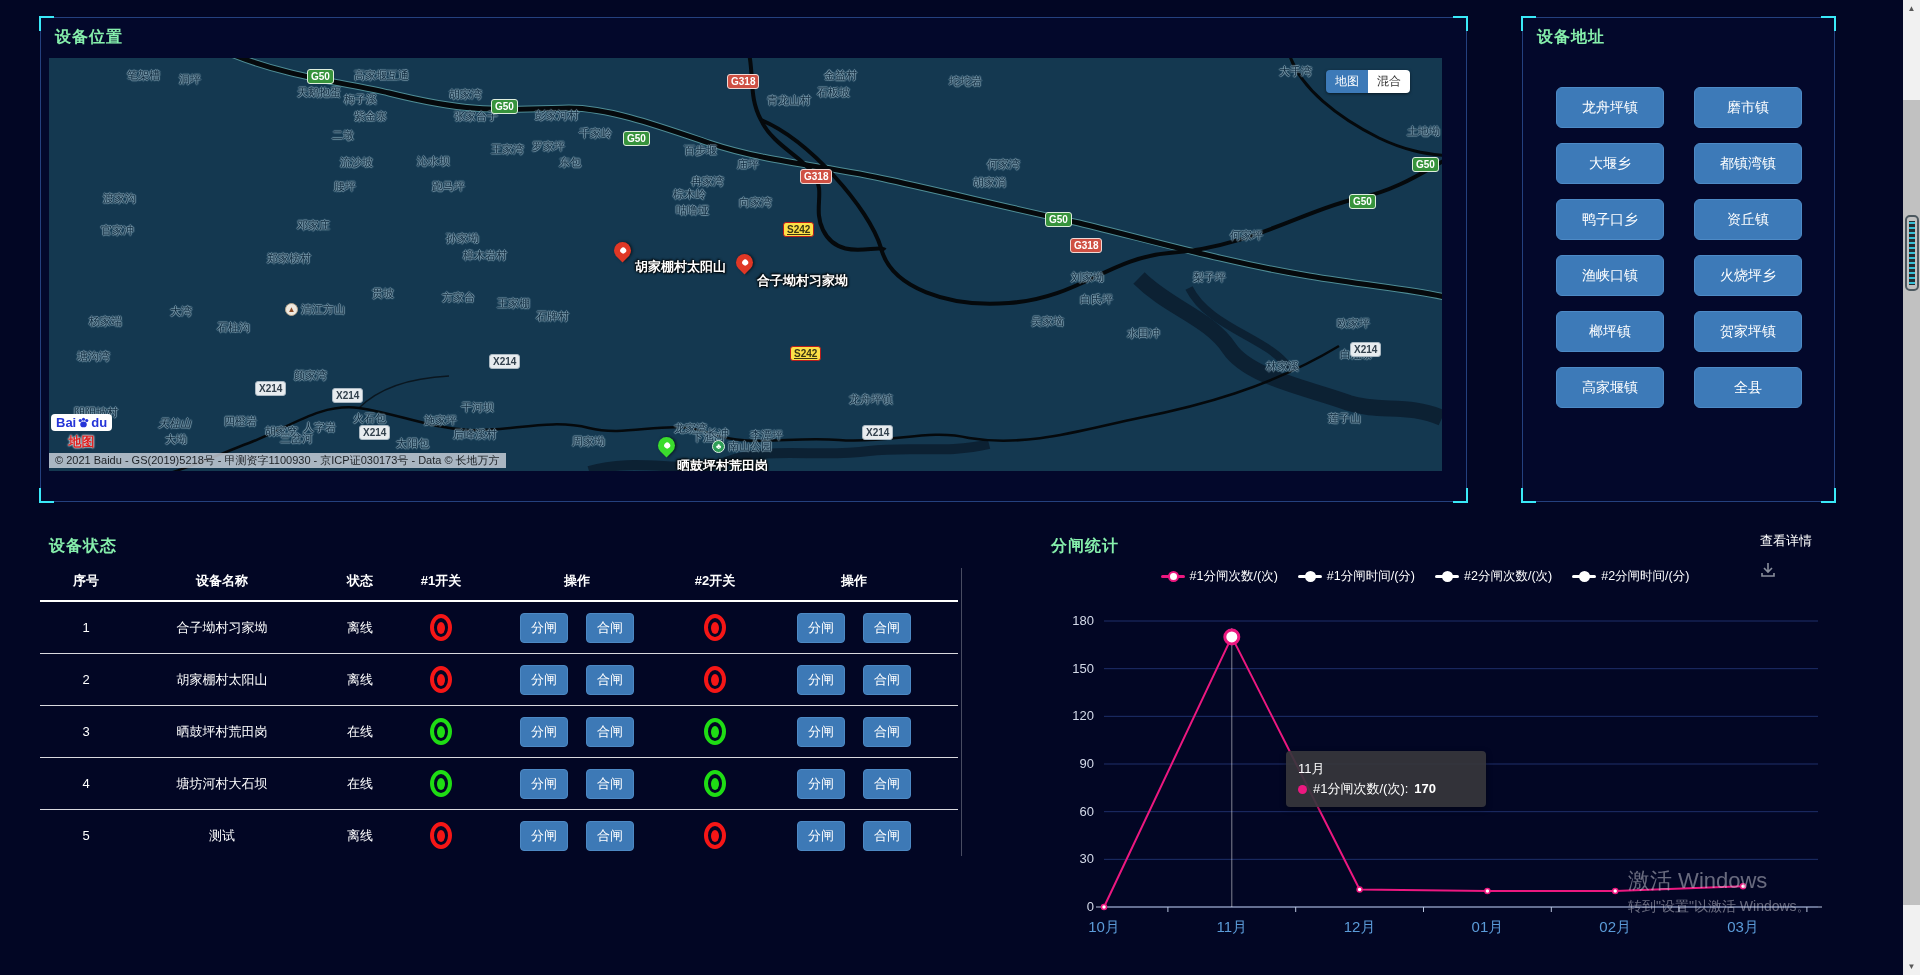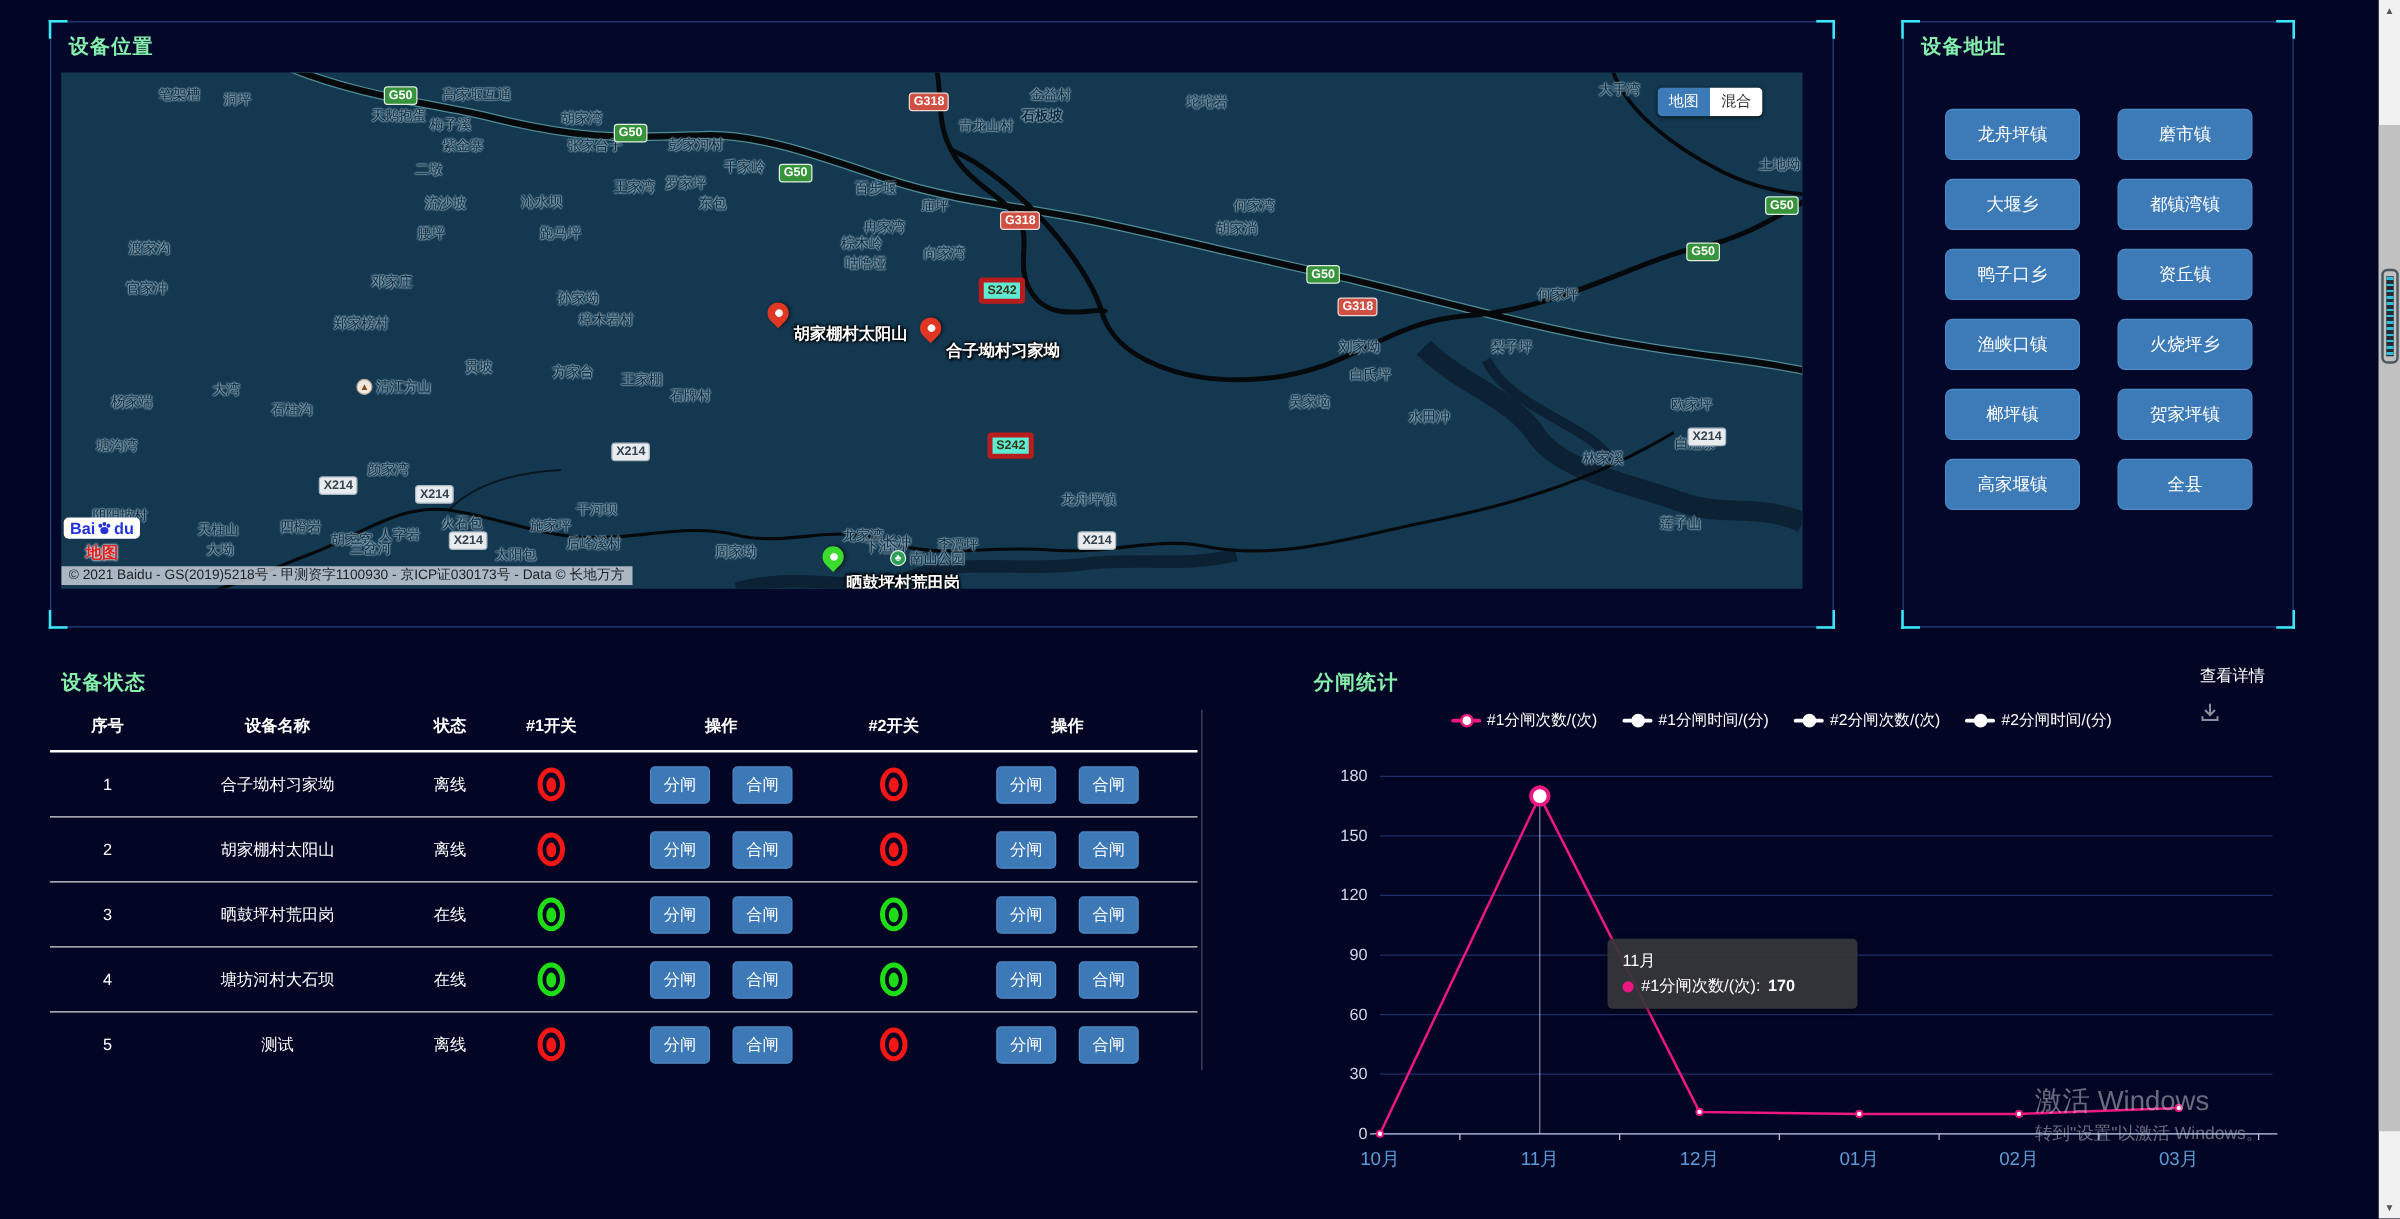--- a/index.html
+++ b/index.html
@@ -18,21 +18,21 @@
   .panel-title{margin:0;position:absolute;left:14px;top:9px;font-size:16px;color:#86efac;font-weight:bold;letter-spacing:1px;z-index:5;}
 
   
   .map{position:absolute;left:8px;top:40px;width:1393px;height:413px;background:#143850;overflow:hidden;}
   .map svg.roads{position:absolute;left:0;top:0;}
   .map-label{position:absolute;font-size:11px;color:#0f2a3e;white-space:nowrap;
     text-shadow:-1px 0 1px #7e9dae,1px 0 1px #7e9dae,0 -1px 1px #7e9dae,0 1px 1px #7e9dae;}
   .shield{position:absolute;font-size:10px;font-weight:bold;line-height:13px;padding:0 3px;border-radius:3px;white-space:nowrap;}
   .shield.g{background:#37933c;color:#fff;border:1px solid #dfeede;}
   .shield.r{background:#cf5043;color:#fff;border:1px solid #f0d9d5;}
-  .shield.s{background:#5eead4;color:#3a3414;border:4px solid #b91c1c;}
+  .shield.s{background:#fde047;color:#3a3414;border:1px solid #b91c1c;text-decoration:underline;}
   .shield.x{background:#e8ecef;color:#33414d;border:1px solid #aab8c2;}
   .pin{position:absolute;width:17px;height:17px;border-radius:50% 50% 50% 0;transform:rotate(-45deg);box-shadow:1px 1px 3px rgba(0,0,0,.6);}
   .pin i{position:absolute;width:6px;height:6px;background:#fff;border-radius:50%;left:5.5px;top:5.5px;}
   .pin-label{position:absolute;font-size:13px;font-weight:bold;color:#fff;white-space:nowrap;
     text-shadow:0 0 3px #000,1px 1px 2px #000,-1px -1px 2px #000;}
   .poi{position:absolute;display:flex;align-items:center;gap:3px;}
   .poi .dot{width:11px;height:11px;border-radius:50%;background:#2f9e57;border:1px solid #dff0e2;display:flex;align-items:center;justify-content:center;color:#fff;font-size:8px;}
   .poi .mt{width:11px;height:11px;border-radius:50%;background:#efe9df;border:1px solid #b9a88e;display:flex;align-items:center;justify-content:center;color:#8a4b28;font-size:8px;}
   .maptype{position:absolute;right:32px;top:12px;display:flex;border-radius:4px;overflow:hidden;
            box-shadow:0 1px 3px rgba(0,0,0,.55);font-size:12px;z-index:6;}
@@ -132,21 +132,21 @@
           <span class="map-label" style="left: 78px; top: 10px;">笔架槽</span>
           <span class="map-label" style="left: 130px; top: 14px;">洞坪</span>
           <span class="map-label" style="left: 248px; top: 27px;">天鹅抱蛋</span>
           <span class="map-label" style="left: 400px; top: 29px;">胡家湾</span>
           <span class="map-label" style="left: 305px; top: 10px;">高家堰互通</span>
           <span class="map-label" style="left: 295px; top: 34px;">梅子溪</span>
           <span class="map-label" style="left: 305px; top: 51px;">紫金寨</span>
           <span class="map-label" style="left: 405px; top: 51px;">张家台子</span>
           <span class="map-label" style="left: 486px; top: 50px;">彭家河村</span>
           <span class="map-label" style="left: 775px; top: 10px;">金益村</span>
-          <span class="map-label" style="left: 768px; top: 27px; font-weight: bold;">石板坡</span>
+          <span class="map-label" style="left: 768px; top: 27px;">石板坡</span>
           <span class="map-label" style="left: 900px; top: 16px;">坨坨岩</span>
           <span class="map-label" style="left: 1230px; top: 6px;">大手湾</span>
           <span class="map-label" style="left: 718px; top: 35px;">青龙山村</span>
           <span class="map-label" style="left: 283px; top: 70px;">二墩</span>
           <span class="map-label" style="left: 530px; top: 68px;">千家岭</span>
           <span class="map-label" style="left: 442px; top: 84px;">王家湾</span>
           <span class="map-label" style="left: 483px; top: 81px;">罗家坪</span>
           <span class="map-label" style="left: 510px; top: 97px;">东包</span>
           <span class="map-label" style="left: 291px; top: 97px;">流沙坡</span>
           <span class="map-label" style="left: 368px; top: 96px;">沁水坝</span>
@@ -180,21 +180,21 @@
           <span class="map-label" style="left: 1031px; top: 234px;">白氏坪</span>
           <span class="map-label" style="left: 1078px; top: 268px;">水田冲</span>
           <span class="map-label" style="left: 982px; top: 256px;">吴家垴</span>
           <span class="map-label" style="left: 1288px; top: 258px;">欧家坪</span>
           <span class="map-label" style="left: 1217px; top: 301px;">林家溪</span>
           <span class="map-label" style="left: 1291px; top: 289px;">白溢寨</span>
           <span class="map-label" style="left: 28px; top: 291px;">塘沟湾</span>
           <span class="map-label" style="left: 245px; top: 310px;">颜家湾</span>
           <span class="map-label" style="left: 800px; top: 334px;">龙舟坪镇</span>
           <span class="map-label" style="left: 25px; top: 347px;">阴阳坡村</span>
-          <span class="map-label" style="left: 109px; top: 358px;">天柱山</span>
+          <span class="map-label" style="left: 109px; top: 358px; font-style: italic;">天柱山</span>
           <span class="map-label" style="left: 116px; top: 374px;">大坳</span>
           <span class="map-label" style="left: 175px; top: 356px;">四橙岩</span>
           <span class="map-label" style="left: 216px; top: 366px;">胡家窝</span>
           <span class="map-label" style="left: 254px; top: 362px;">人字岩</span>
           <span class="map-label" style="left: 304px; top: 353px;">火石包</span>
           <span class="map-label" style="left: 412px; top: 342px;">干河坝</span>
           <span class="map-label" style="left: 375px; top: 355px;">施家坪</span>
           <span class="map-label" style="left: 404px; top: 369px;">后峰溪村</span>
           <span class="map-label" style="left: 625px; top: 363px;">龙家湾</span>
           <span class="map-label" style="left: 643px; top: 372px;">下渔口</span>

